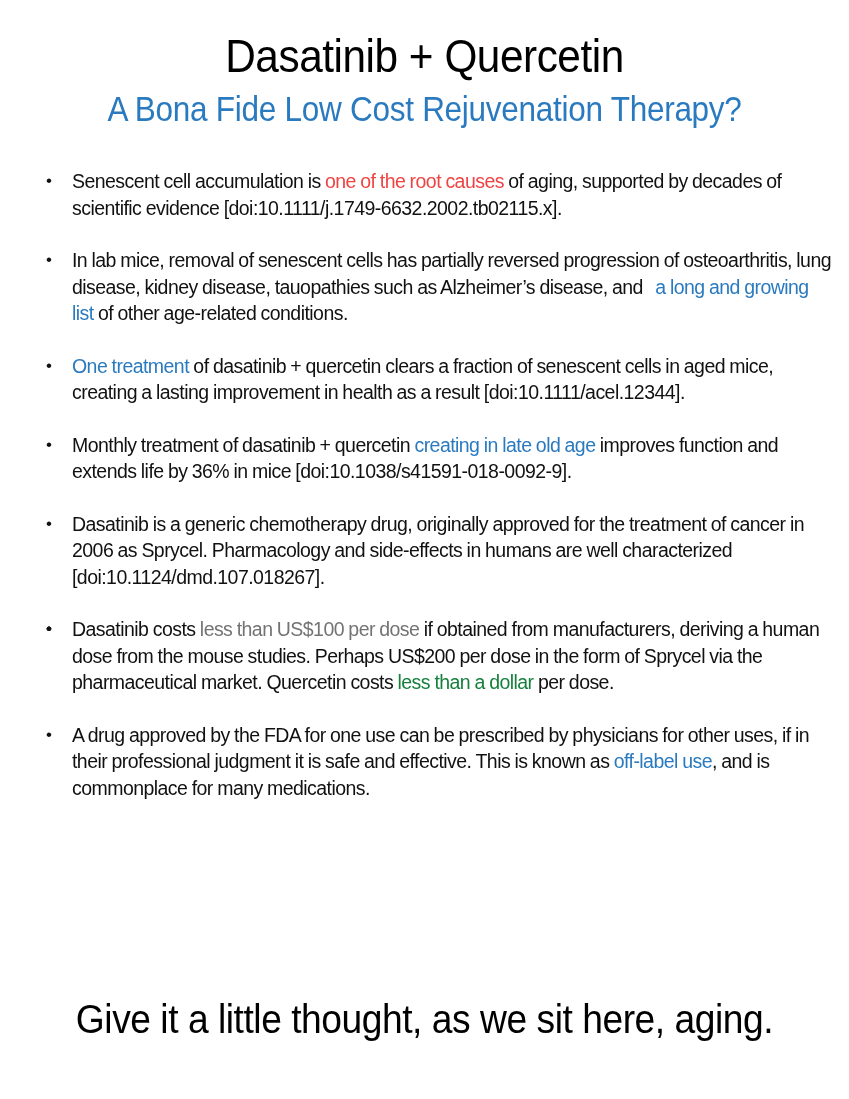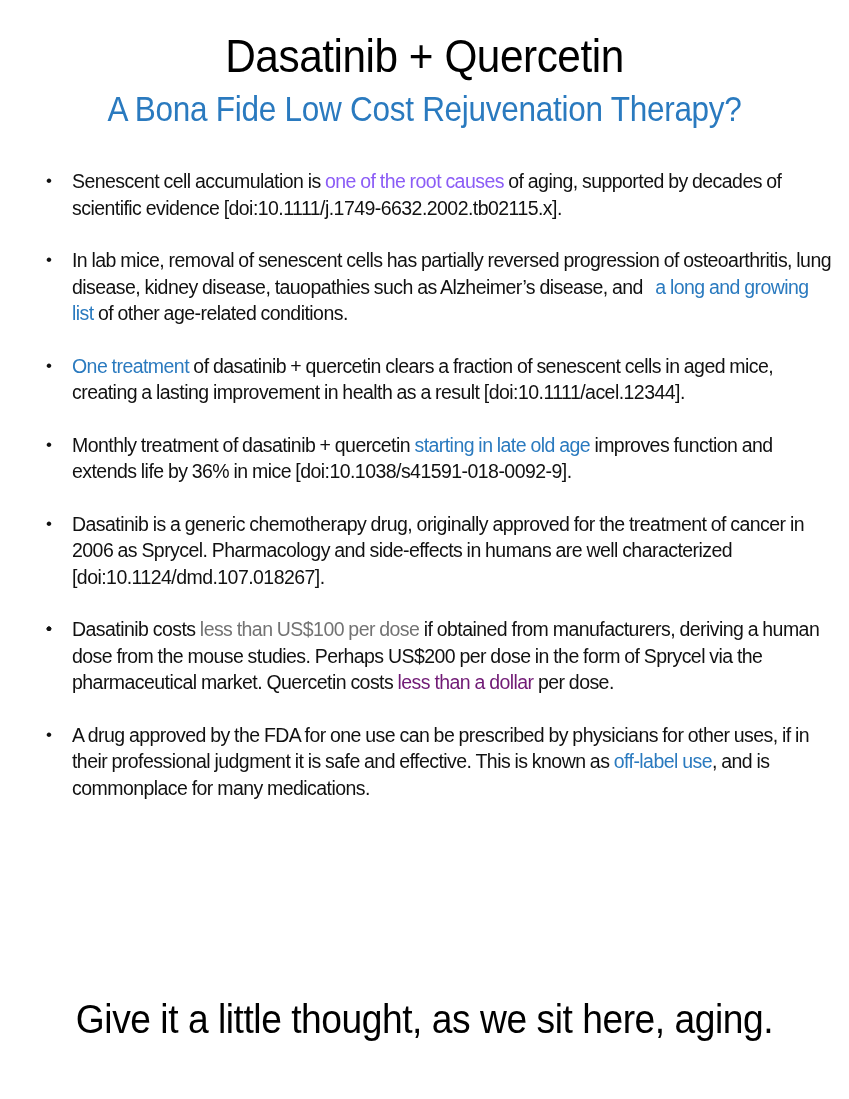--- a/index.html
+++ b/index.html
@@ -82,57 +82,57 @@
 </head>
 <body>
 
 <div class="title">Dasatinib + Quercetin</div>
 <div class="subtitle">A Bona Fide Low Cost Rejuvenation Therapy?</div>
 
 <ul class="bullets">
   <li class="bullet">
     <span class="bullet-dot">•</span>
     <span>
-      <span>Senescent cell accumulation is </span><a class="link" style="color: #8b5cf6;">one of the root causes</a><span> of aging, supported by decades of scientific evidence [doi:10.1111/j.1749-6632.2002.tb02115.x].</span>
+      <span>Senescent cell accumulation is </span><a class="link" style="color: #ef4444;">one of the root causes</a><span> of aging, supported by decades of scientific evidence [doi:10.1111/j.1749-6632.2002.tb02115.x].</span>
     </span>
   </li>
   <li class="bullet">
     <span class="bullet-dot">•</span>
     <span>
       <span>In lab mice, removal of senescent cells has partially reversed progression of osteoarthritis, lung disease, kidney disease, tauopathies such as Alzheimer’s disease, and </span><a class="link" style="color: rgb(42, 122, 191); margin-left: 8px;">a long and growing list</a><span> of other age-related conditions.</span>
     </span>
   </li>
   <li class="bullet">
     <span class="bullet-dot">•</span>
     <span>
       <a class="link" style="color: rgb(42, 122, 191); margin-top: 46px;">One treatment</a><span> of dasatinib + quercetin clears a fraction of senescent cells in aged mice, creating a lasting improvement in health as a result [doi:10.1111/acel.12344].</span>
     </span>
   </li>
   <li class="bullet">
     <span class="bullet-dot">•</span>
     <span>
-      <span>Monthly treatment of dasatinib + quercetin </span><a class="link" style="color: rgb(42, 122, 191);">starting in late old age</a><span> improves function and extends life by 36% in mice [doi:10.1038/s41591-018-0092-9].</span>
+      <span>Monthly treatment of dasatinib + quercetin </span><a class="link" style="color: rgb(42, 122, 191);">creating in late old age</a><span> improves function and extends life by 36% in mice [doi:10.1038/s41591-018-0092-9].</span>
     </span>
   </li>
   <li class="bullet">
     <span class="bullet-dot">•</span>
     <span>
       <span>Dasatinib is a generic chemotherapy drug, originally approved for the treatment of cancer in 2006 as Sprycel. Pharmacology and side-effects in humans are well characterized [doi:10.1124/dmd.107.018267].</span>
     </span>
   </li>
   <li class="bullet">
     <span class="bullet-dot">•</span>
   </li>
   <li class="bullet">
     <span class="bullet-dot">•</span>
   </li>
   <li class="bullet">
     <span class="bullet-dot">•</span>
     <span>
-      <span>Dasatinib costs </span><a class="link" style="color: #737373;">less than US$100 per dose</a><span> if obtained from manufacturers, deriving a human dose from the mouse studies. Perhaps US$200 per dose in the form of Sprycel via the pharmaceutical market. Quercetin costs </span><a class="link" style="color: #701a75;">less than a dollar</a><span> per dose.</span>
+      <span>Dasatinib costs </span><a class="link" style="color: #737373;">less than US$100 per dose</a><span> if obtained from manufacturers, deriving a human dose from the mouse studies. Perhaps US$200 per dose in the form of Sprycel via the pharmaceutical market. Quercetin costs </span><a class="link" style="color: #15803d;">less than a dollar</a><span> per dose.</span>
     </span>
   </li>
   <li class="bullet">
     <span class="bullet-dot">•</span>
     <span>
       <span>A drug approved by the FDA for one use can be prescribed by physicians for other uses, if in their professional judgment it is safe and effective. This is known as </span><a class="link" style="color: rgb(42, 122, 191); text-align: right;">off-label use</a><span>, and is commonplace for many medications.</span>
     </span>
   </li>
 </ul>
 

